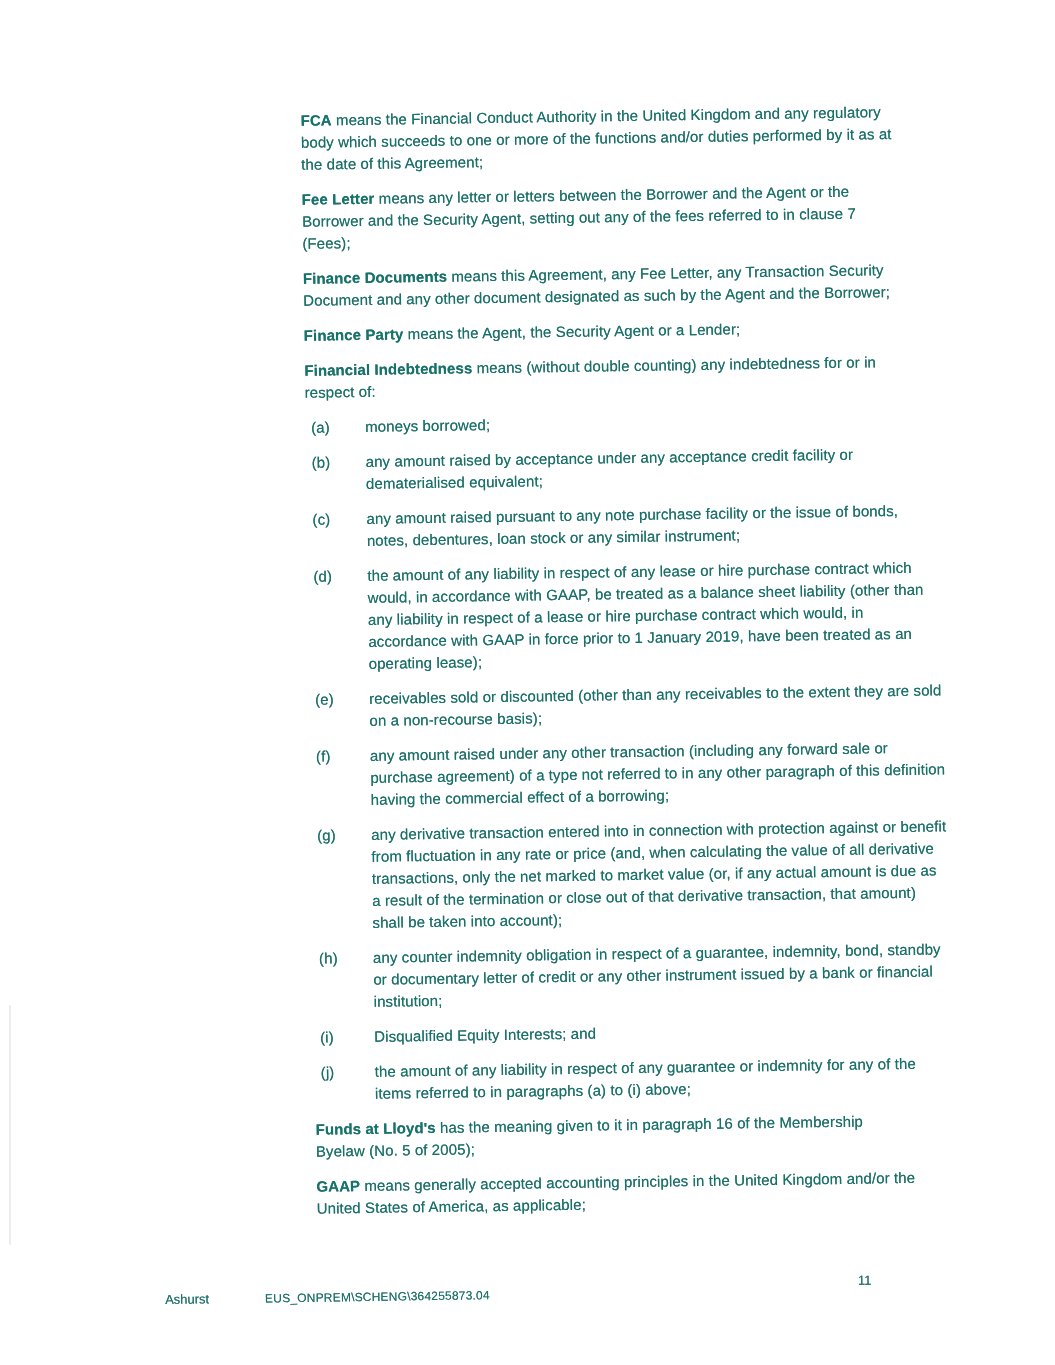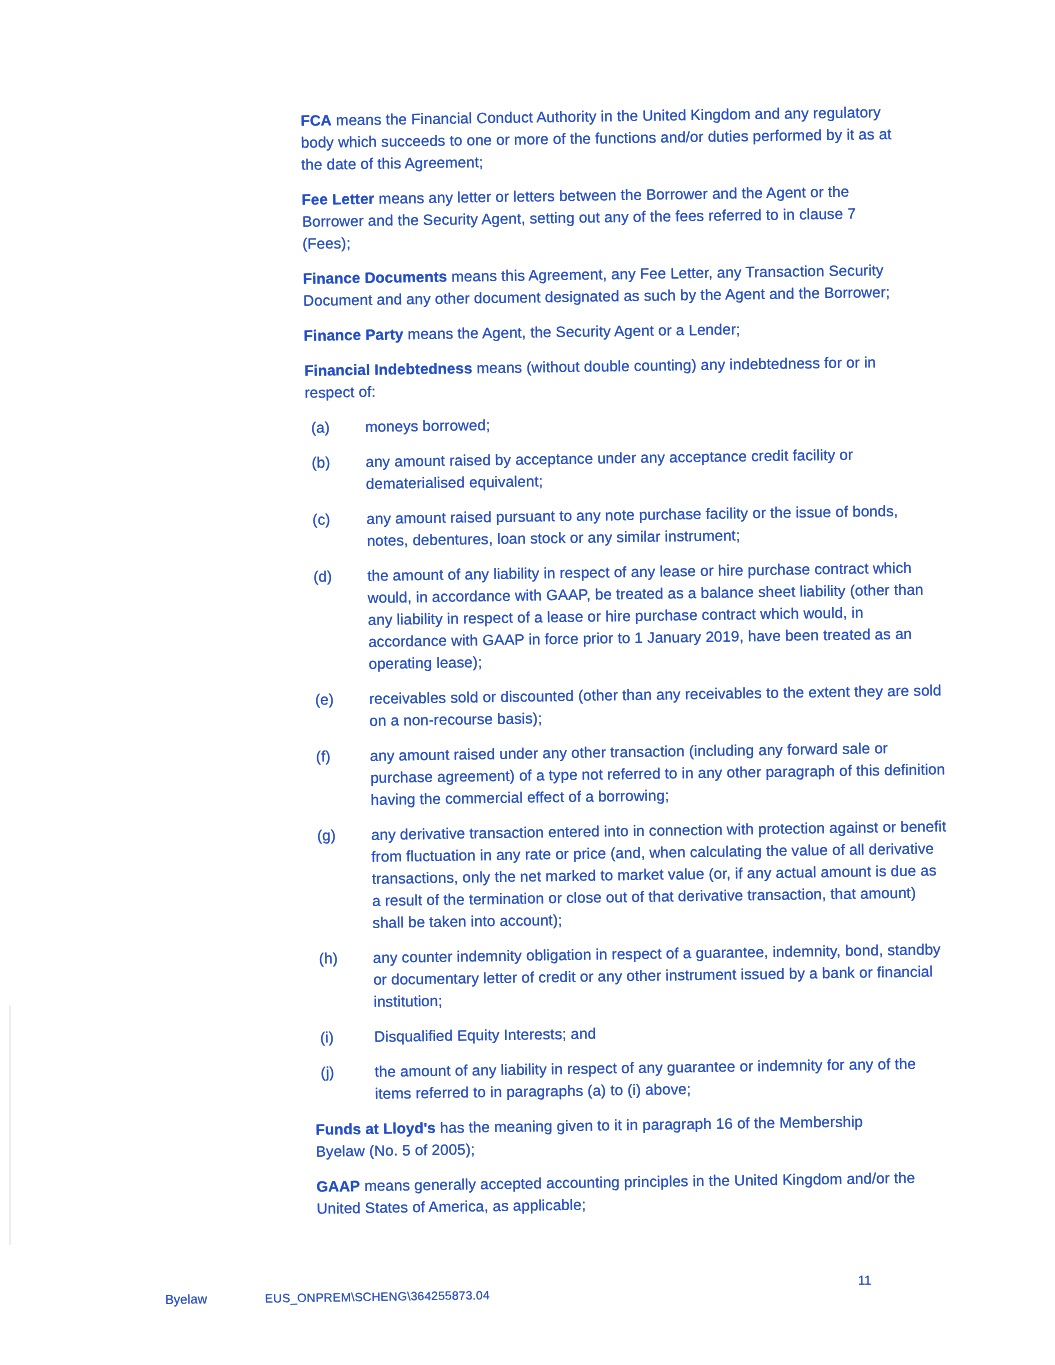--- a/index.html
+++ b/index.html
@@ -7,21 +7,21 @@
     padding: 0;
     background: #ffffff;
   }
   .page {
     position: relative;
     width: 1055px;
     height: 1365px;
     background: #ffffff;
     overflow: hidden;
     font-family: "Liberation Sans", "DejaVu Sans", sans-serif;
-    color: #1d4ed8;
+    color: #0f766e;
   }
   
   .scan-line {
     position: absolute;
     left: 9px;
     top: 1005px;
     width: 2px;
     height: 240px;
     background: #ededed;
     border-radius: 1px;
@@ -143,18 +143,18 @@
           <span class="txt">the amount of any liability in respect of any guarantee or indemnity for any of the items referred to in paragraphs (a) to (i) above;</span>
         </div>
 
       <p class="def"><b>Funds at Lloyd's</b><span> has the meaning given to it in paragraph 16 of the Membership Byelaw (No. 5 of 2005);</span></p>
 
       <p class="def"><b>GAAP</b><span> means generally accepted accounting principles in the United Kingdom and/or the United States of America, as applicable;</span></p>
 
     </div>
 
     <div class="footer">
-      <span class="firm">Byelaw</span>
+      <span class="firm">Ashurst</span>
       <span class="ref">EUS_ONPREM\SCHENG\364255873.04</span>
       <span class="pg">11</span>
     </div>
   </div>
 </div>
 
 </body></html>

